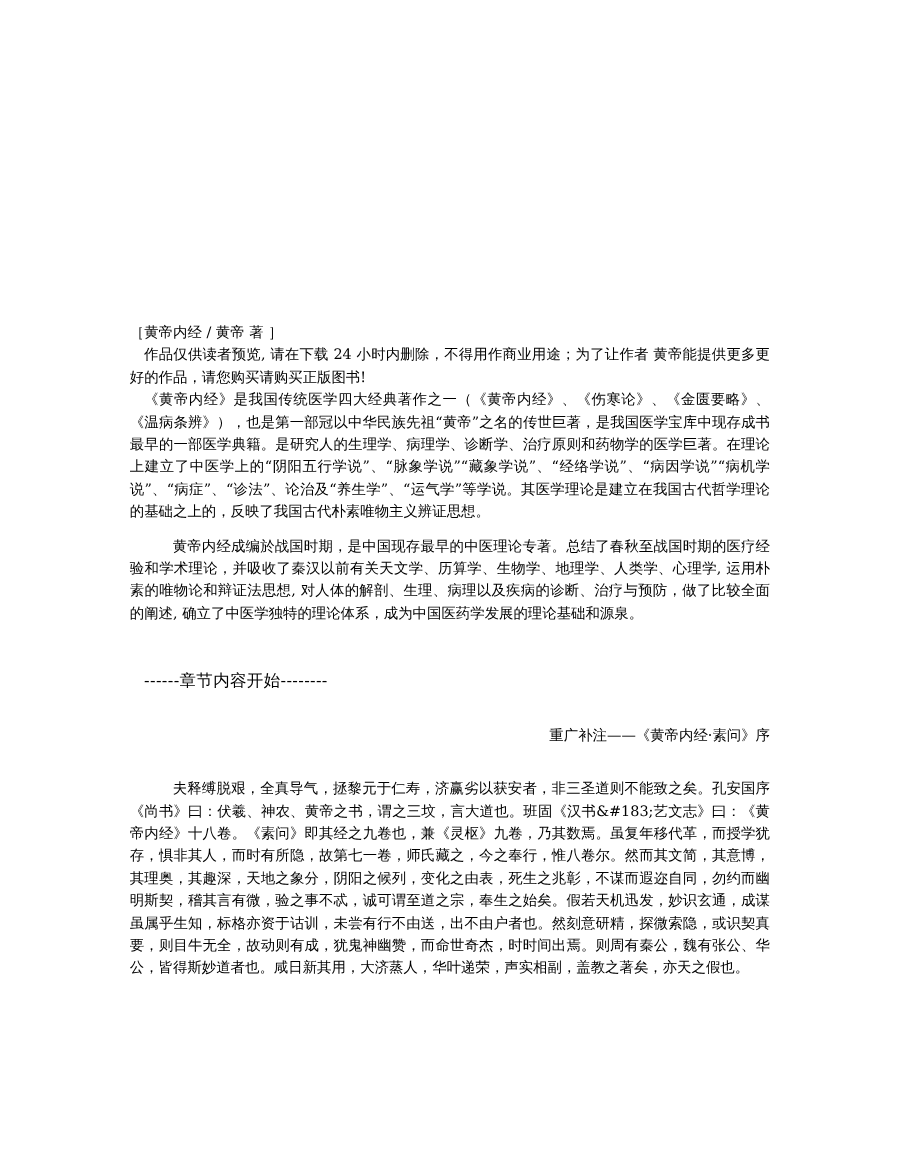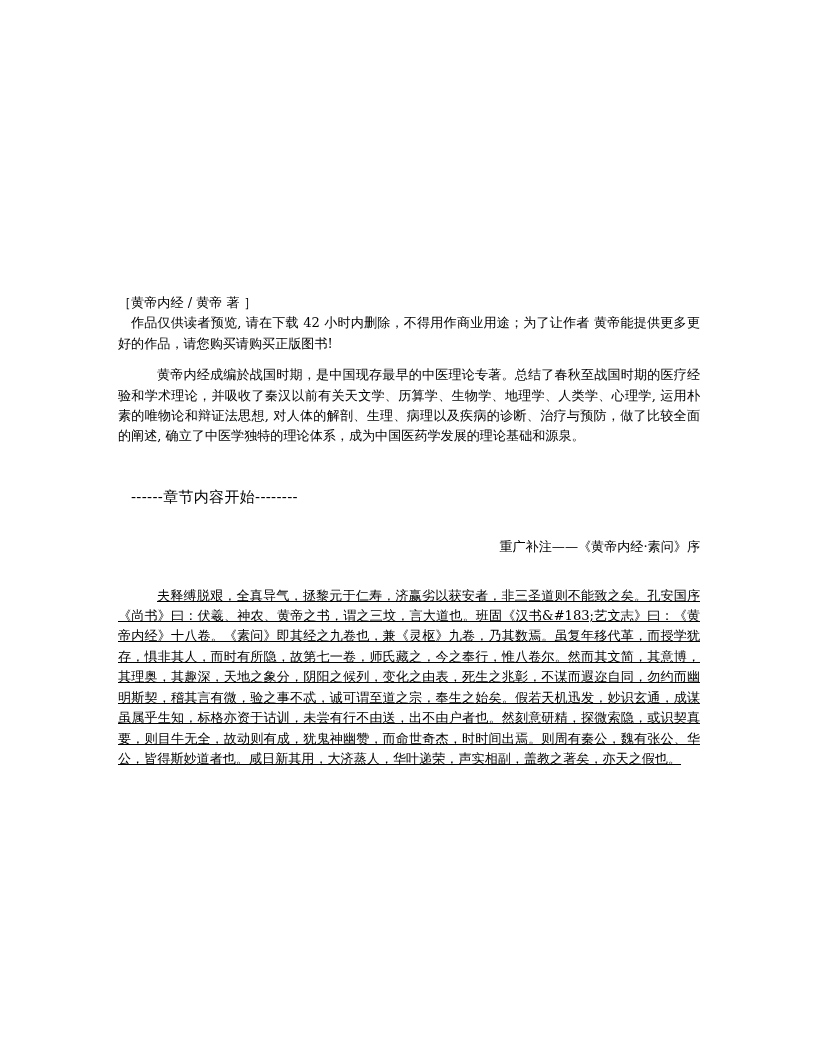--- a/index.html
+++ b/index.html
@@ -56,21 +56,21 @@
   .indent-3 {
     text-indent: 39px;
     margin-top: 11px;
   }
 
   
   .gap-notice   { margin-top: 0px; }
   .gap-intro    { margin-top: 19px; }
   .gap-divider  { margin-top: 40px; }
   .gap-heading  { margin-top: 30px; }
-  .gap-body     { margin-top: 28px; text-decoration: underline; }
+  .gap-body     { margin-top: 28px; }
 
   .divider-line {
     text-indent: 13px;
     font-size: 15px;
     line-height: 20.4px;
     text-align: left;
     letter-spacing: 0.3px;
   }
 
   .section-heading {
@@ -81,23 +81,24 @@
   }
 </style>
 </head>
 <body>
 
 <div class="page">
   <div class="content">
 
     <p class="title-line">［黄帝内经 / 黄帝 著 ］</p>
 
-    <p class="indent-1 gap-notice">作品仅供读者预览, 请在下载 42 小时内删除，不得用作商业用途；为了让作者 黄帝能提供更多更好的作品，请您购买请购买正版图书!</p>
+    <p class="indent-1 gap-notice">作品仅供读者预览, 请在下载 24 小时内删除，不得用作商业用途；为了让作者 黄帝能提供更多更好的作品，请您购买请购买正版图书!</p>
 
 
+    <p class="indent-1">《黄帝内经》是我国传统医学四大经典著作之一（《黄帝内经》、《伤寒论》、《金匮要略》、《温病条辨》），也是第一部冠以中华民族先祖“黄帝”之名的传世巨著，是我国医学宝库中现存成书最早的一部医学典籍。是研究人的生理学、病理学、诊断学、治疗原则和药物学的医学巨著。在理论上建立了中医学上的“阴阳五行学说”、“脉象学说”“藏象学说”、“经络学说”、“病因学说”“病机学说”、“病症”、“诊法”、论治及“养生学”、“运气学”等学说。其医学理论是建立在我国古代哲学理论的基础之上的，反映了我国古代朴素唯物主义辨证思想。</p>
 
     <p class="indent-3">黄帝内经成编於战国时期，是中国现存最早的中医理论专著。总结了春秋至战国时期的医疗经验和学术理论，并吸收了秦汉以前有关天文学、历算学、生物学、地理学、人类学、心理学, 运用朴素的唯物论和辩证法思想, 对人体的解剖、生理、病理以及疾病的诊断、治疗与预防，做了比较全面的阐述, 确立了中医学独特的理论体系，成为中国医药学发展的理论基础和源泉。</p>
 
 
     <p class="divider-line gap-divider">------章节内容开始--------</p>
 
     <p class="section-heading gap-heading">重广补注——《黄帝内经·素问》序</p>
 
     <p class="indent-3 gap-body">夫释缚脱艰，全真导气，拯黎元于仁寿，济赢劣以获安者，非三圣道则不能致之矣。孔安国序《尚书》曰：伏羲、神农、黄帝之书，谓之三坟，言大道也。班固《汉书&amp;#183;艺文志》曰：《黄帝内经》十八卷。《素问》即其经之九卷也，兼《灵枢》九卷，乃其数焉。虽复年移代革，而授学犹存，惧非其人，而时有所隐，故第七一卷，师氏藏之，今之奉行，惟八卷尔。然而其文简，其意博，其理奥，其趣深，天地之象分，阴阳之候列，变化之由表，死生之兆彰，不谋而遐迩自同，勿约而幽明斯契，稽其言有微，验之事不忒，诚可谓至道之宗，奉生之始矣。假若天机迅发，妙识玄通，成谋虽属乎生知，标格亦资于诂训，未尝有行不由送，出不由户者也。然刻意研精，探微索隐，或识契真要，则目牛无全，故动则有成，犹鬼神幽赞，而命世奇杰，时时间出焉。则周有秦公，魏有张公、华公，皆得斯妙道者也。咸日新其用，大济蒸人，华叶递荣，声实相副，盖教之著矣，亦天之假也。</p>
 

